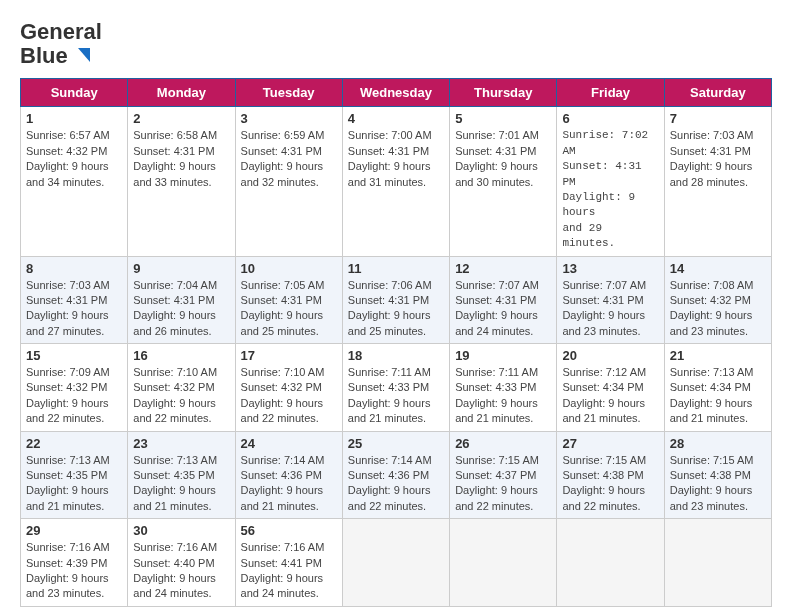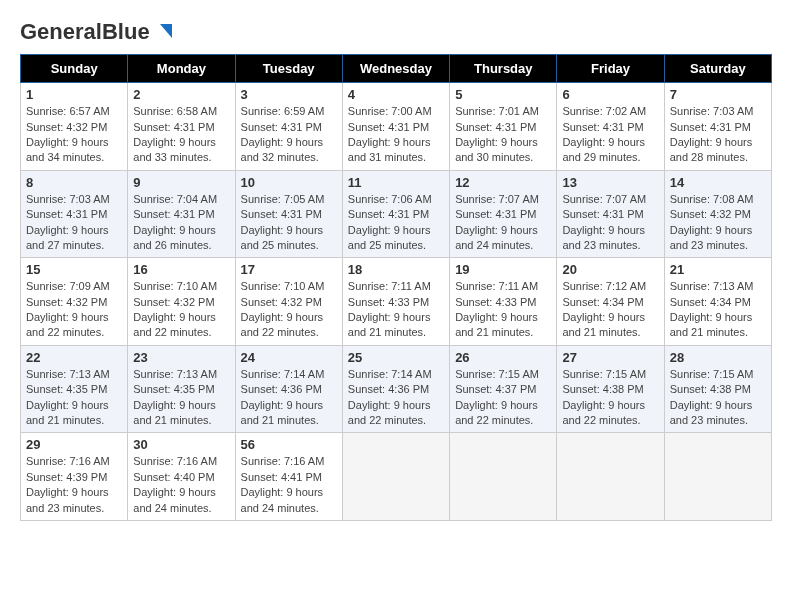--- a/index.html
+++ b/index.html
@@ -11,20 +11,21 @@
       padding: 20px;
     }
     .header {
       display: flex;
       justify-content: space-between;
       align-items: flex-start;
       margin-bottom: 10px;
     }
     .logo {
       display: flex;
+      flex-direction: column;
       align-items: flex-start;
     }
     .logo-text {
       font-size: 22px;
       font-weight: bold;
       color: #333;
       line-height: 1.1;
     }
     .logo-line {
       display: flex;
@@ -42,21 +43,21 @@
       font-size: 16px;
       font-weight: normal;
       color: #555;
     }
     .calendar {
       width: 100%;
       border-collapse: collapse;
       font-size: 11px;
     }
     .calendar th {
-      background: #000000;
+      background: #be185d;
       color: #fff;
       text-align: center;
       padding: 6px 4px;
       font-size: 13px;
       border: 1px solid #2060a0;
     }
     .calendar td {
       border: 1px solid #ccc;
       vertical-align: top;
       padding: 4px 5px;
@@ -146,21 +147,21 @@
         </td>
         <td>
           <span class="day-num">5</span>
           <div class="day-info" style="white-space: pre-line;">Sunrise: 7:01 AM
 Sunset: 4:31 PM
 Daylight: 9 hours
 and 30 minutes.</div>
         </td>
         <td>
           <span class="day-num">6</span>
-          <div class="day-info" style="white-space: pre-line;">Sunrise: 7:02 AM
+          <div class="day-info" style="white-space: pre-line; font-family: Liberation Mono, monospace;">Sunrise: 7:02 AM
 Sunset: 4:31 PM
 Daylight: 9 hours
 and 29 minutes.</div>
         </td>
         <td>
           <span class="day-num">7</span>
           <div class="day-info" style="white-space: pre-line;">Sunrise: 7:03 AM
 Sunset: 4:31 PM
 Daylight: 9 hours
 and 28 minutes.</div>

